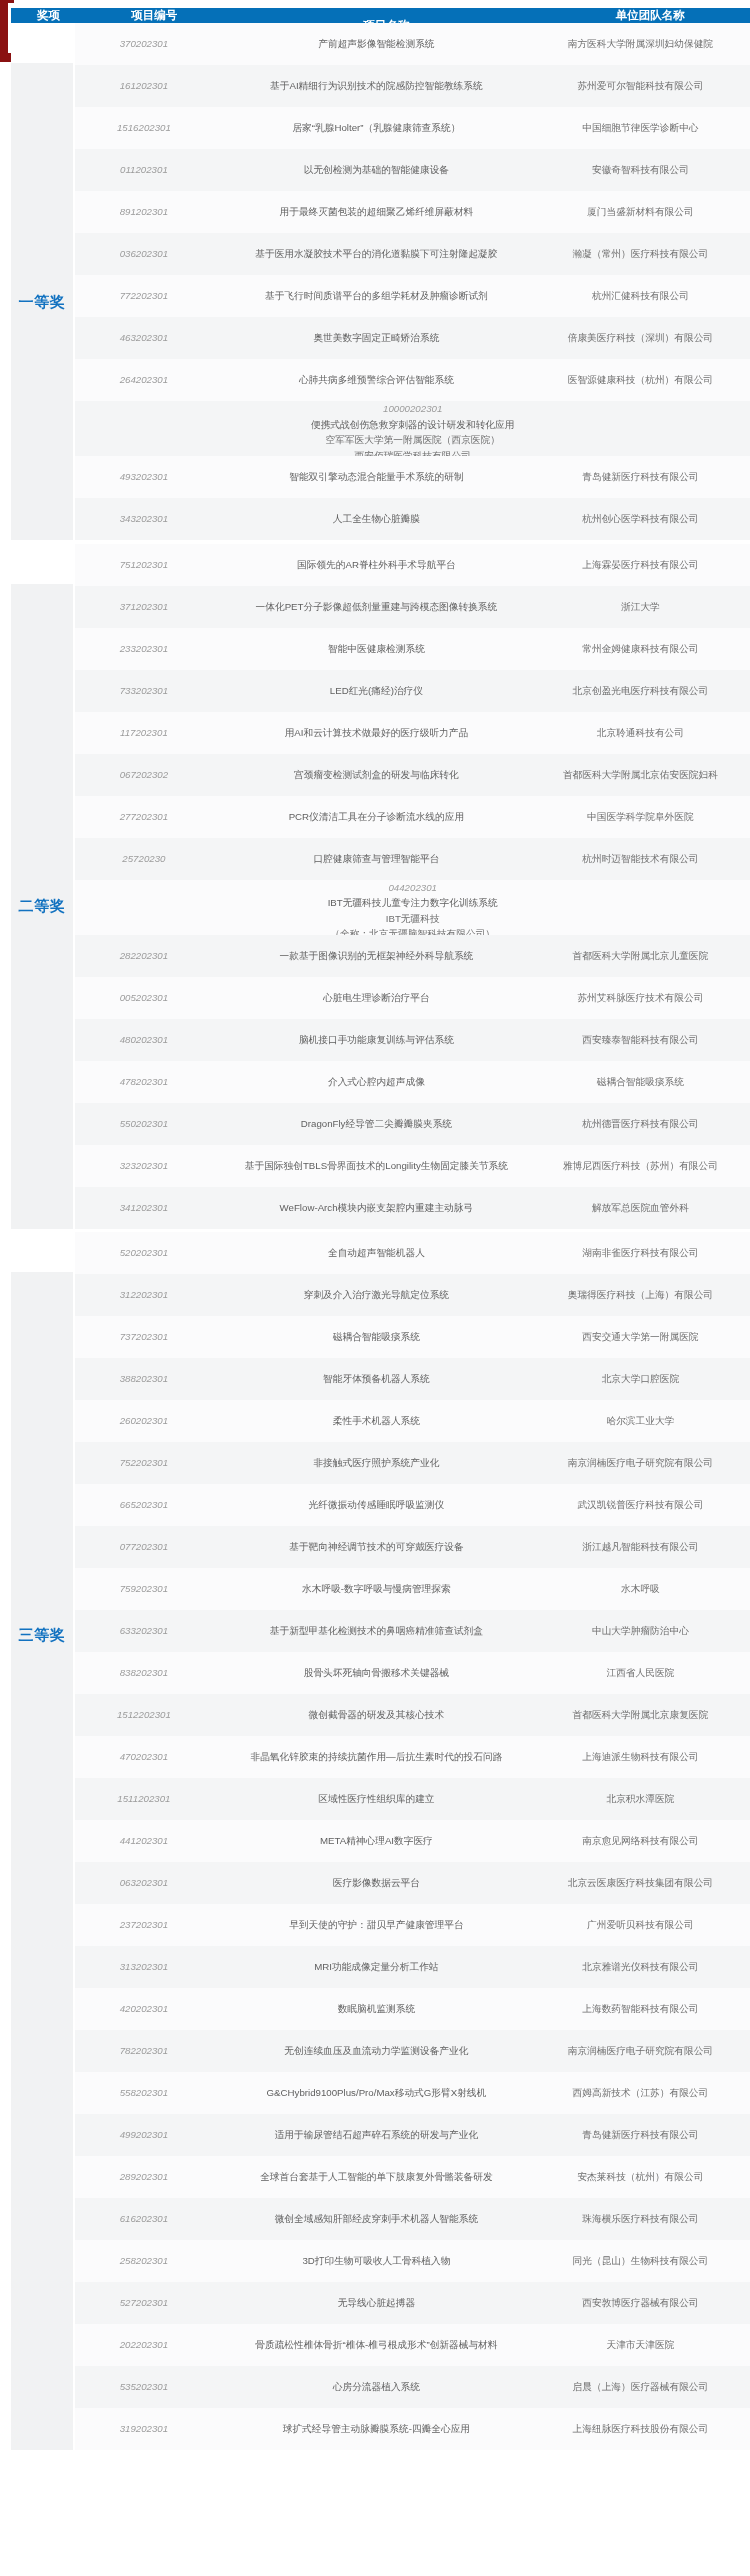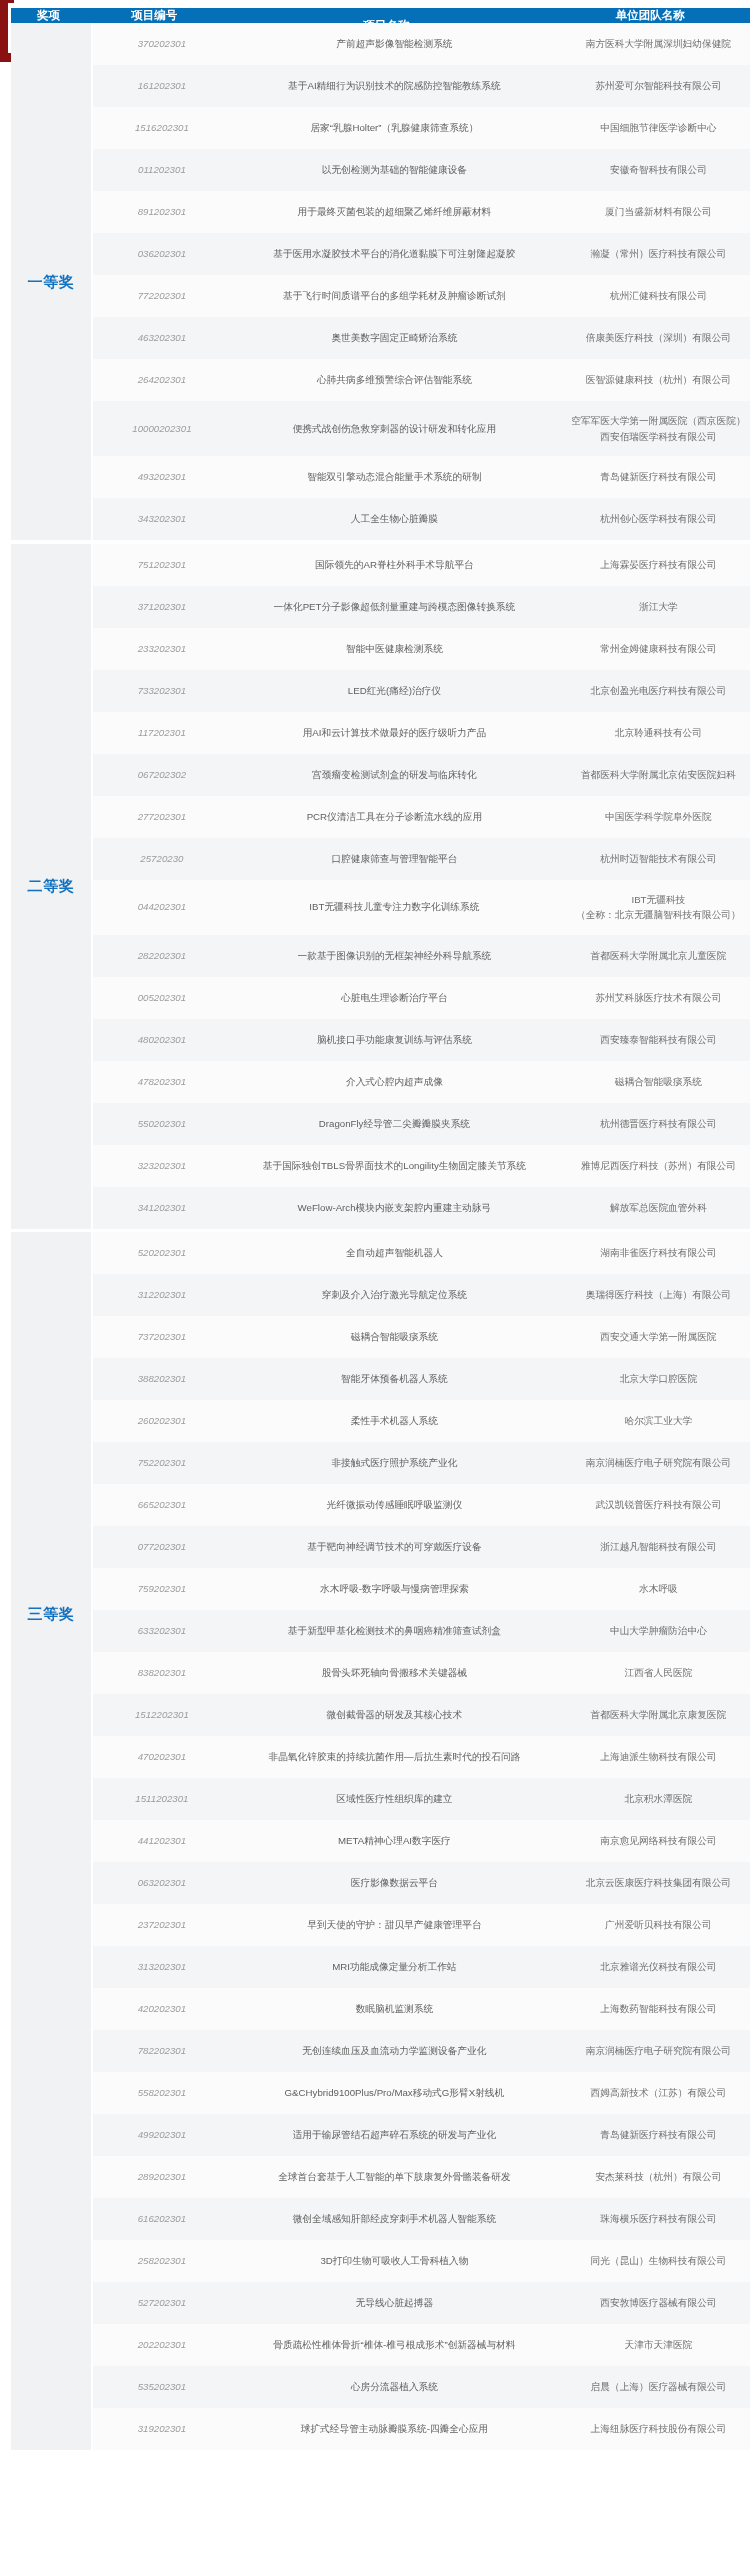--- a/index.html
+++ b/index.html
@@ -25,31 +25,31 @@
     background:var(--header-bg);color:#ffffff;font-size:11.5px;font-weight:bold;
   }
   .th{text-align:center;}
   .th.c-award{width:75px;}
   .th.c-num{width:137px;}
   .th.c-name{width:328px;margin-top:20px;}
   .th.c-org{width:200px;font-family:Liberation Mono, monospace;}
 
   .section{display:flex;margin-bottom:3.6px;}
   .award-cell{
-    width:80px;margin-right:2.4px;background:#f1f2f3;position:relative;flex-shrink:0;
+    width:62px;margin-right:2.4px;background:#f1f2f3;position:relative;flex-shrink:0;margin-top:40px;
   }
   .award-label{
     position:absolute;left:50%;top:50%;transform:translate(-50%,-50%);
     color:var(--award-color);font-size:15px;font-weight:600;letter-spacing:0.6px;white-space:nowrap;
   }
-  .section-3 .award-label{top:382px;}
+  .section-3 .award-label{top:363px;}
 
   .rows{flex:1;display:flex;flex-direction:column;}
   .row{display:flex;align-items:center;height:42px;flex-shrink:0;}
-  .row.tall{height:55px;}
+  .row.tall{height:55px;flex-direction:column;}
   .row:nth-child(odd){background:#fbfbfc;}
   .row:nth-child(even){background:#f4f5f6;}
 
   .cell{text-align:center;font-size:9.7px;line-height:1.6;}
   .cell.c-num{width:137px;color:#9c9c9c;font-style:italic;}
   .cell.c-name{width:328px;color:#5f5f5f;}
   .cell.c-org{width:200px;color:#6e6e6e;white-space:pre-line;}
 </style>
 </head>
 <body>

